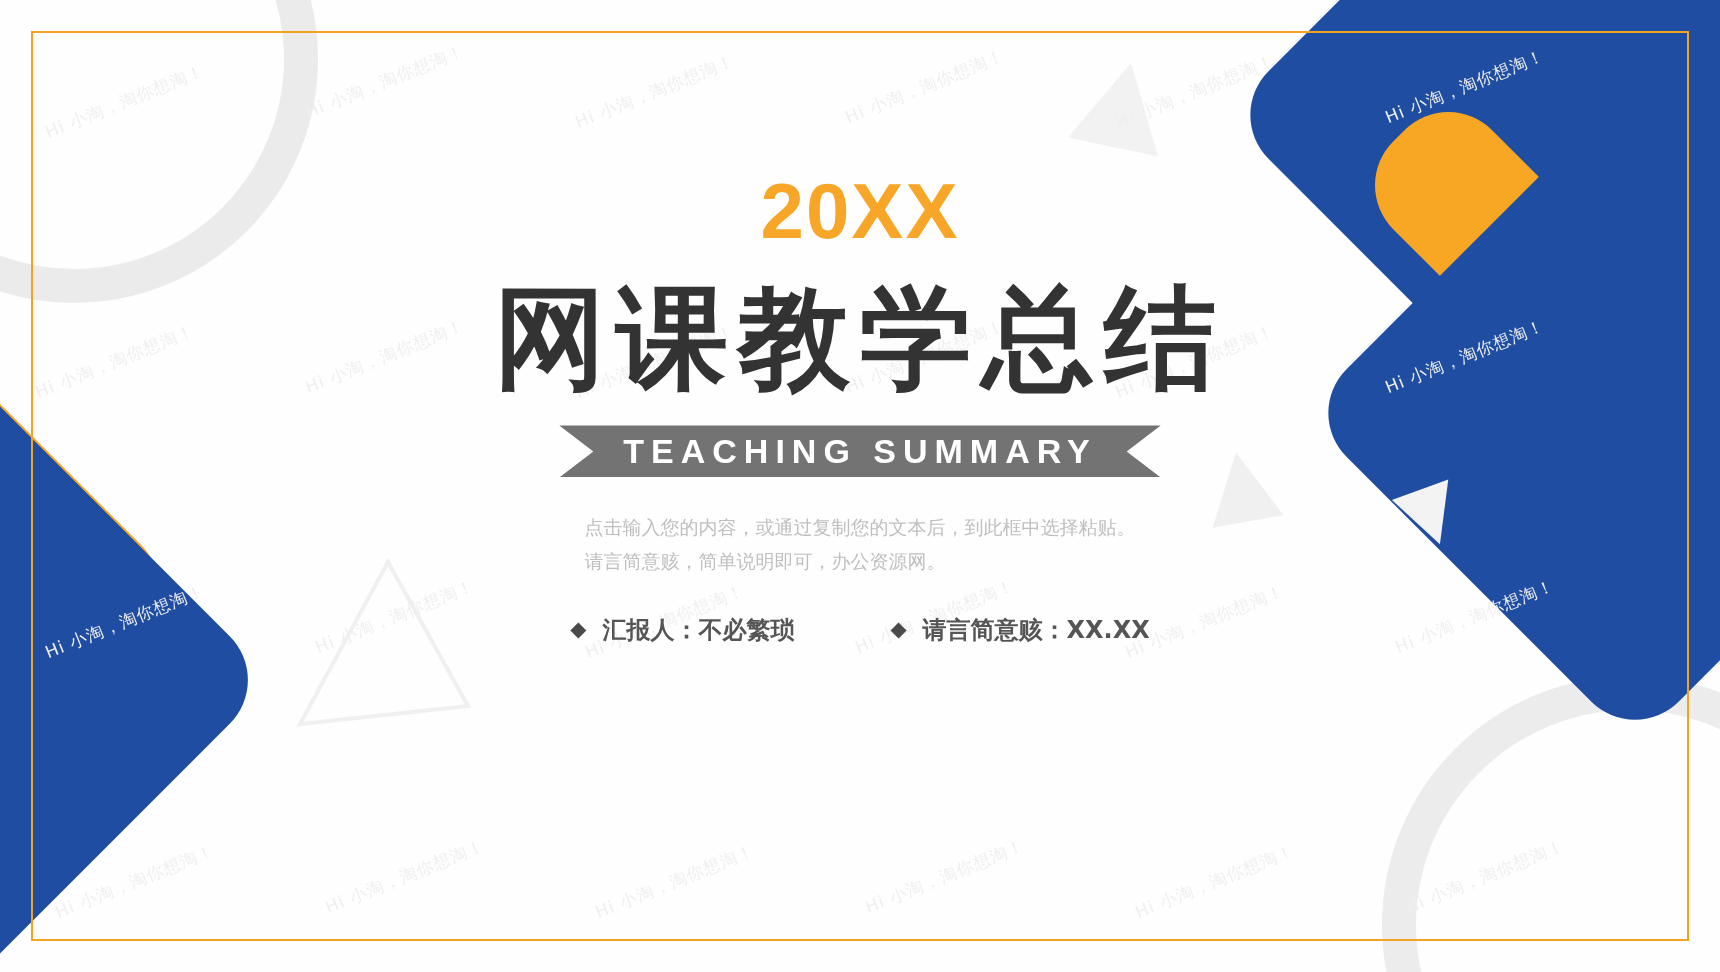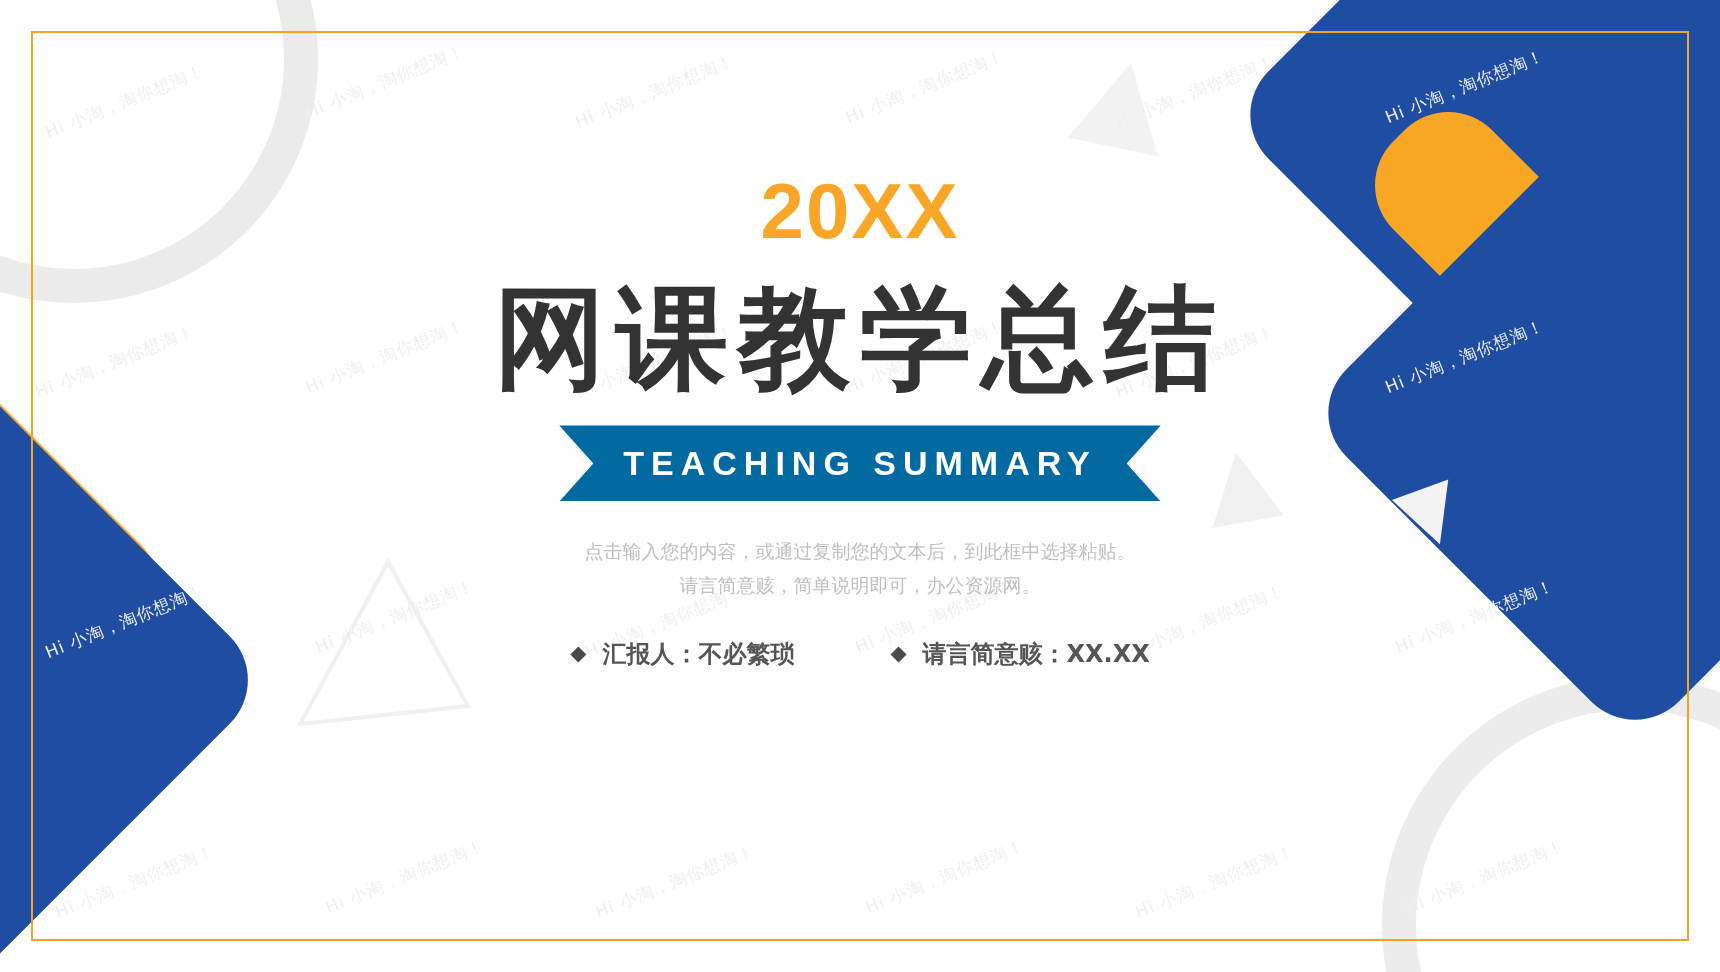--- a/index.html
+++ b/index.html
@@ -151,38 +151,37 @@
     font-size:112px;
     font-weight:bold;
     color:#333333;
     letter-spacing:10px;
     line-height:1.12;
     font-family:"DejaVu Sans",sans-serif;
   }
   .ribbon{
     margin-top:24px;
     position:relative;
-    background:#0369a1;
+    background:#737373;
     height:52px;
-    padding:12px 64px;
+    padding:0 64px;
     display:flex;
     align-items:center;
     justify-content:center;
     clip-path:polygon(0 0,100% 0,calc(100% - 34px) 50%,100% 100%,0 100%,34px 50%);
   }
   .ribbon-text{
     color:#ffffff;
     font-size:34px;
     font-weight:bold;
     letter-spacing:7px;
     font-family:"Liberation Sans",sans-serif;
   }
   .desc{
     margin-top:34px;
-    text-align:center;
     color:#bfbfbf;
     font-size:19px;
     line-height:1.75;
     font-family:"DejaVu Sans",sans-serif;
   }
   .meta{
     margin-top:36px;
     display:flex;
     align-items:center;
     gap:96px;

